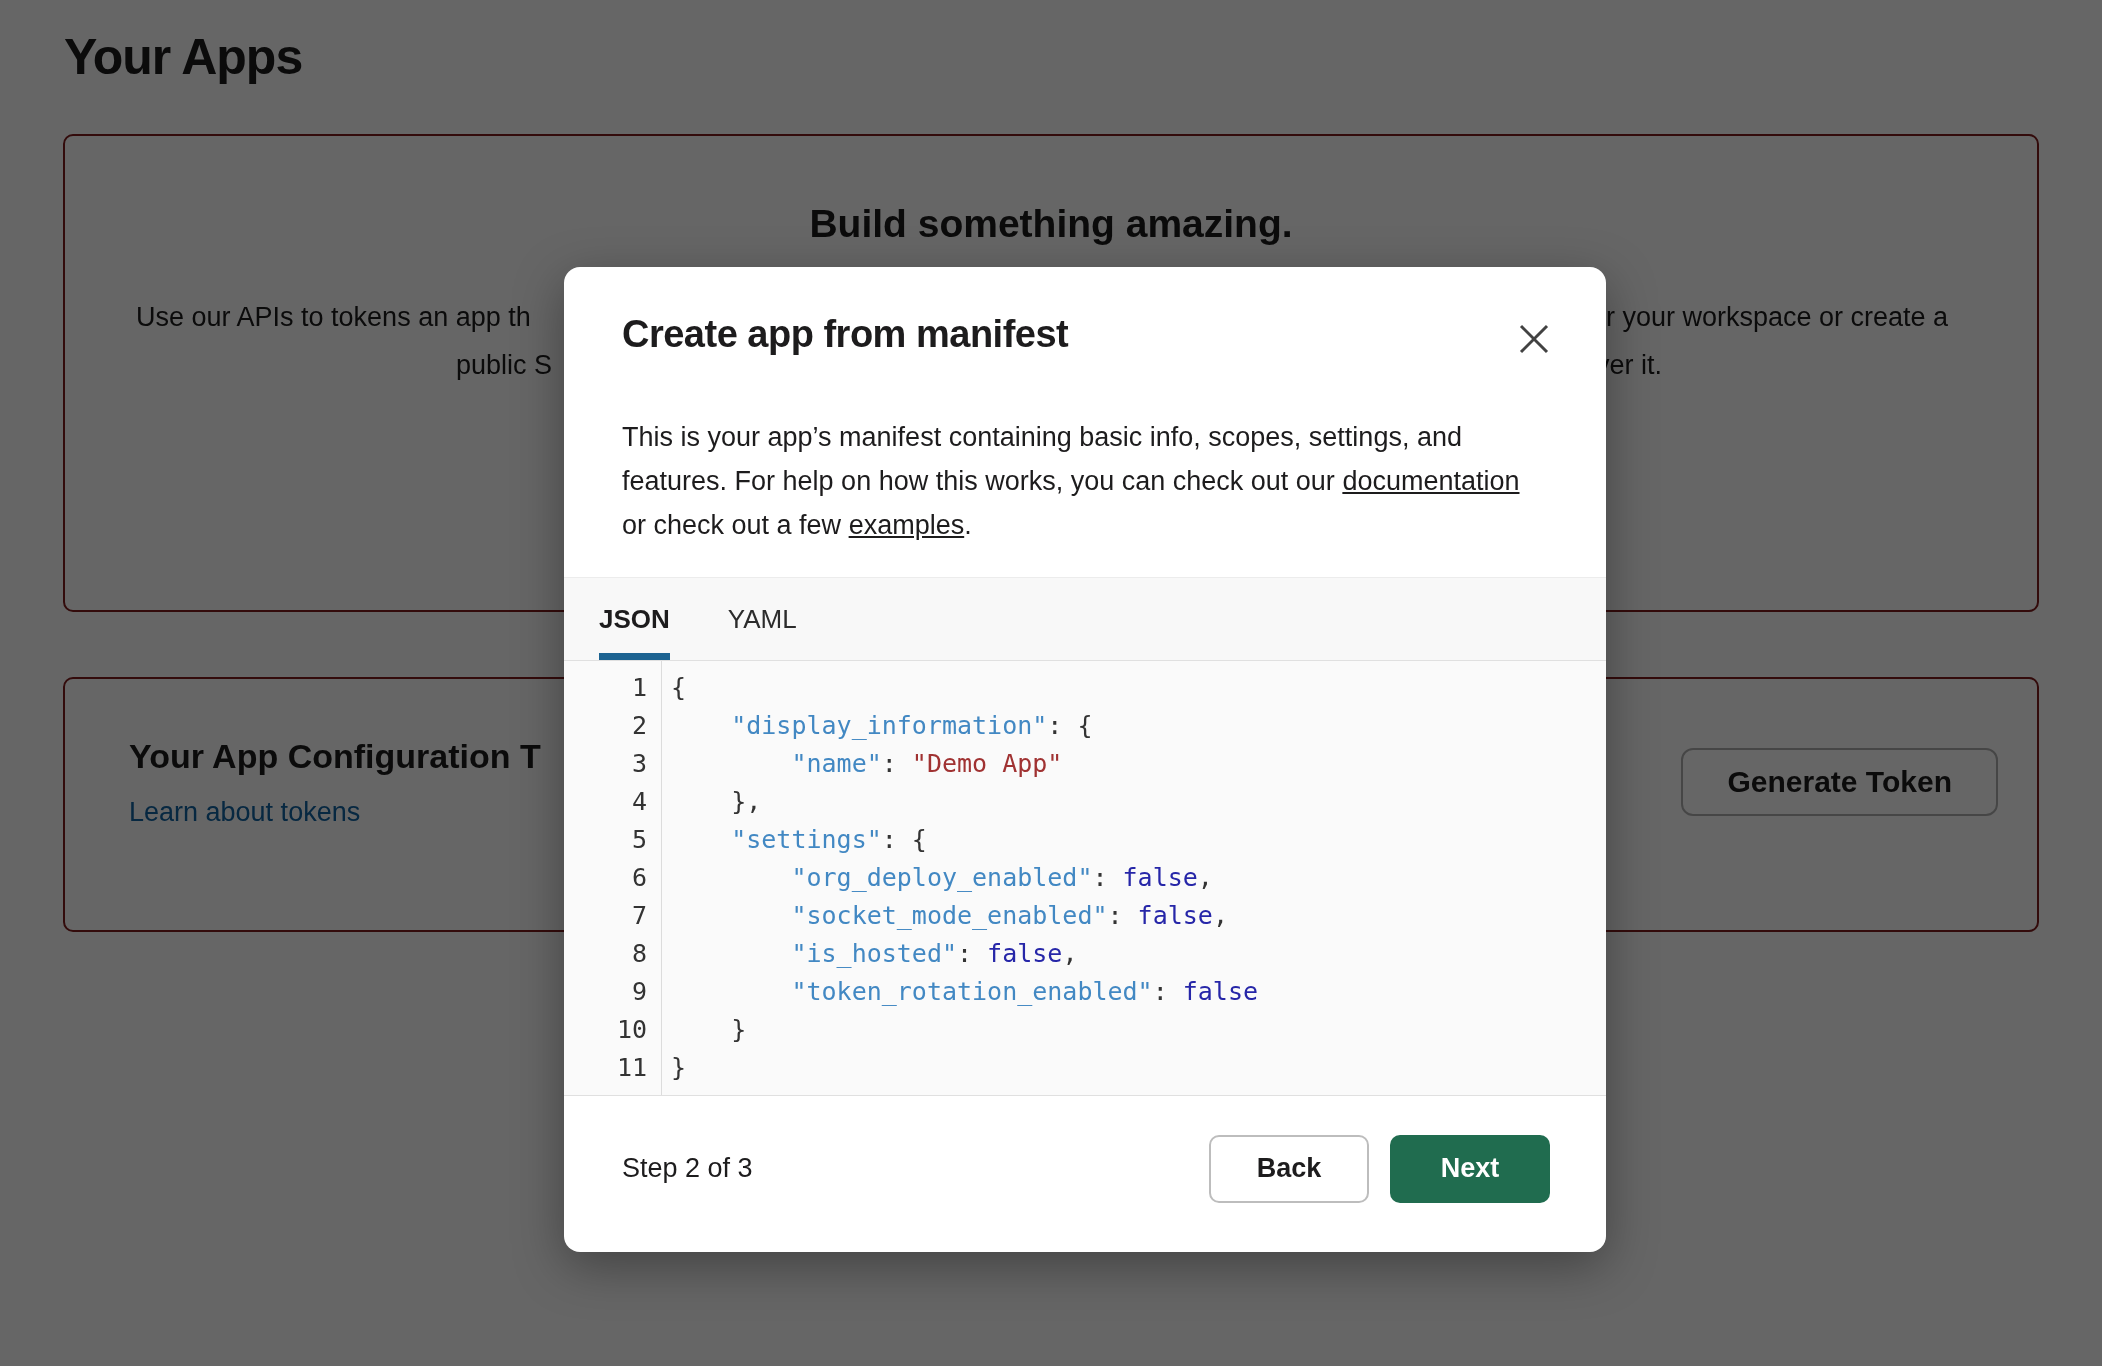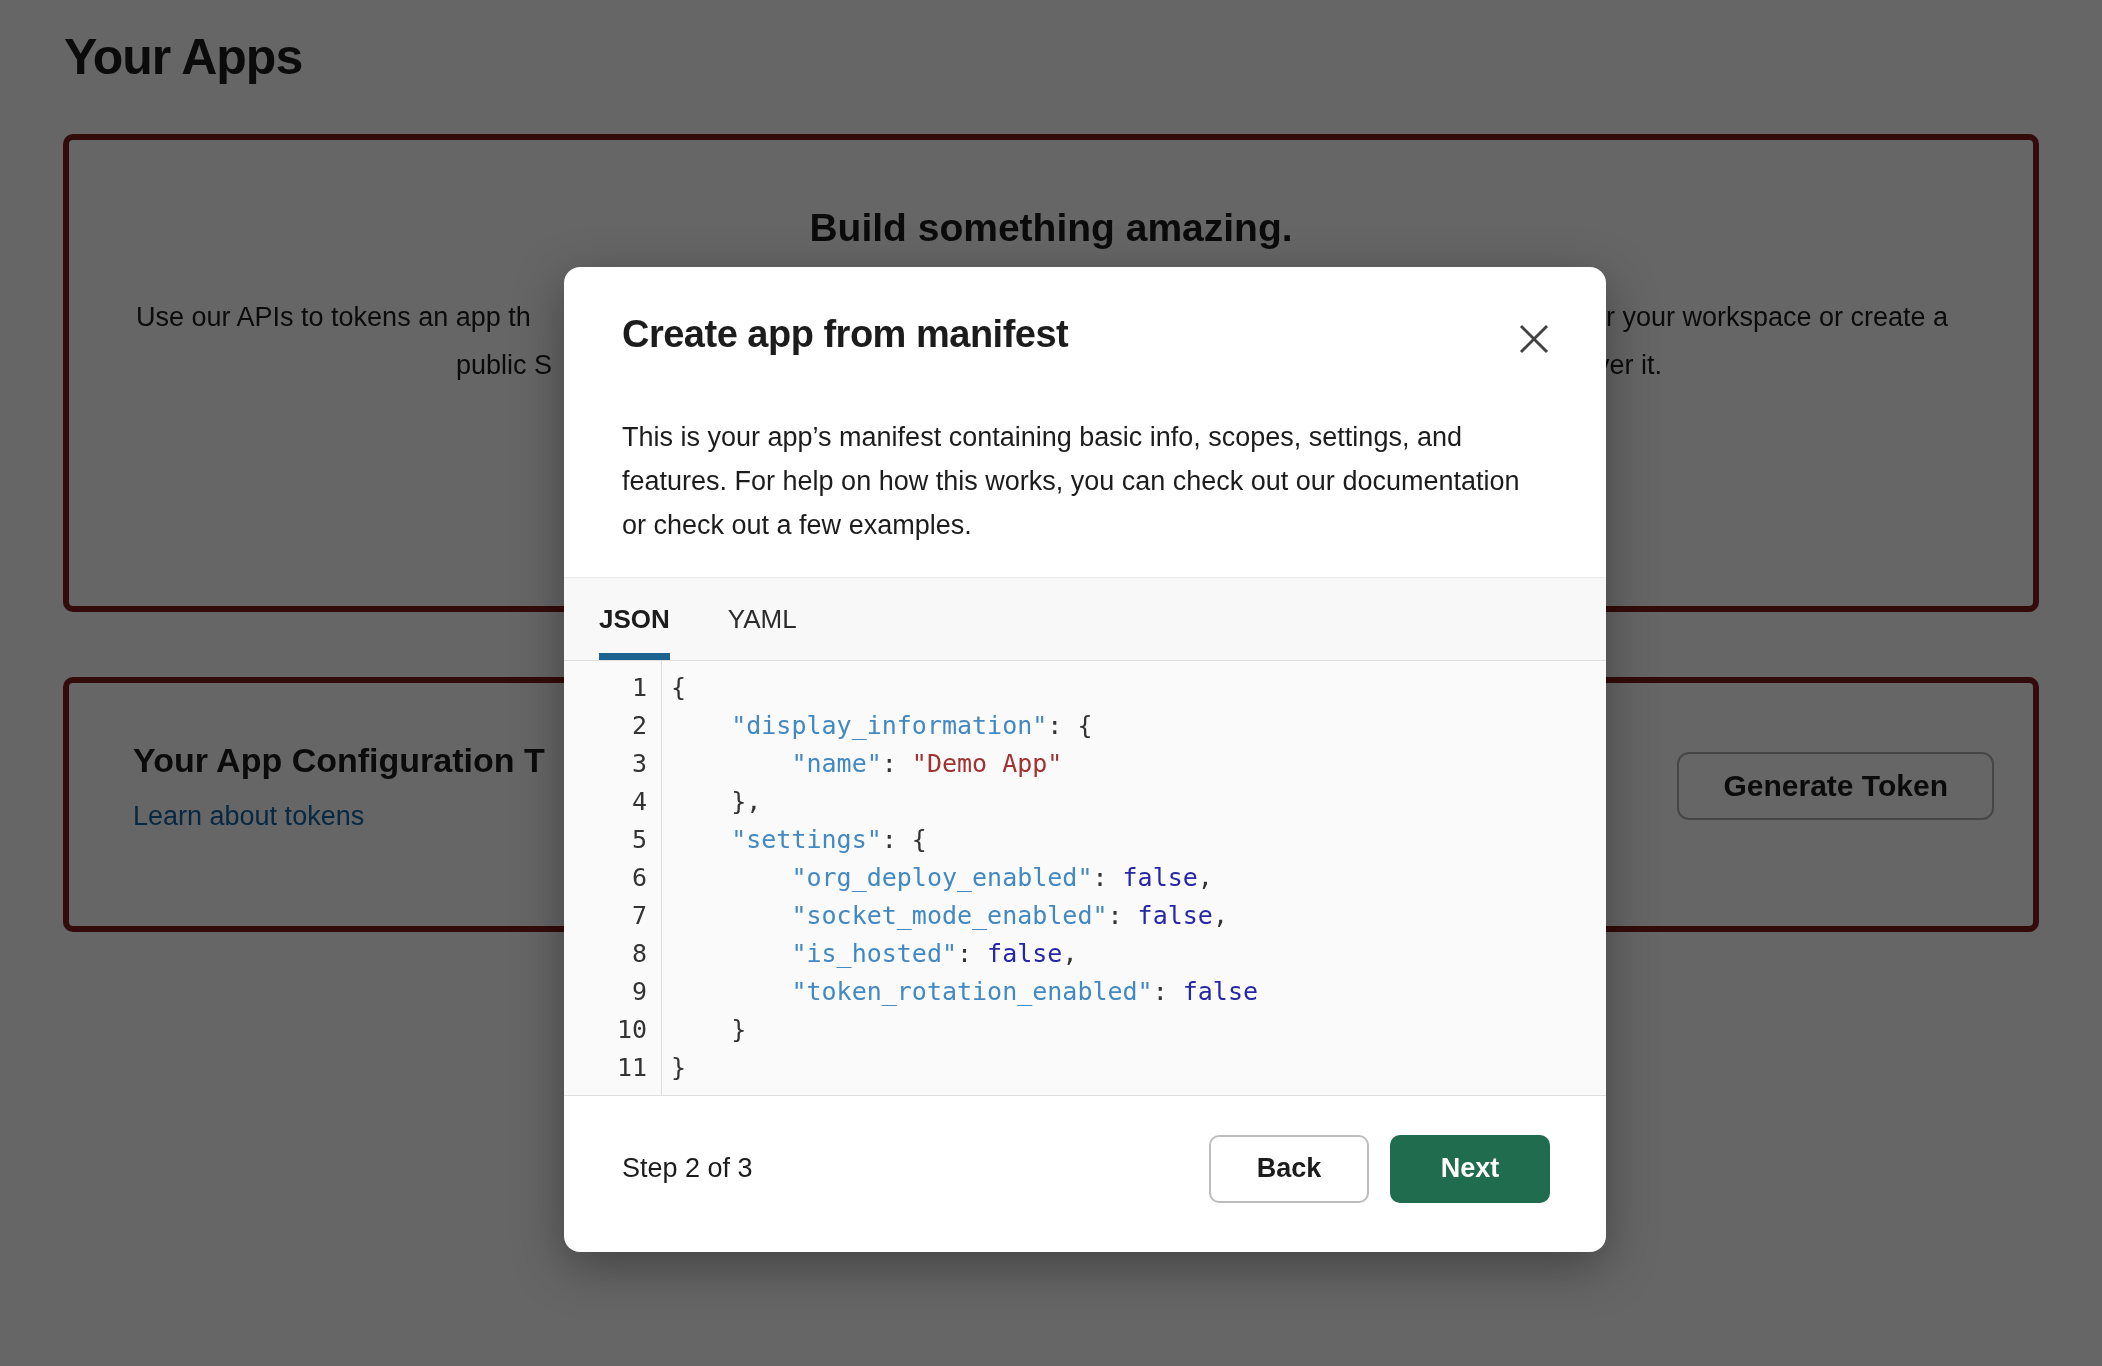--- a/index.html
+++ b/index.html
@@ -2,21 +2,21 @@
 <html style="--accent-green: #206c4f; --tab-underline: #1c6391; --code-key: #4288c3; --code-string: #a03232; --code-atom: #2626a8; --link-blue: #1264a3;"><head>
 <meta charset="utf-8">
 <style>
   html,body{margin:0;padding:0;background:#fff;}
   .stage{position:relative;width:2102px;height:1366px;overflow:hidden;background:#fff;
          font-family:"Liberation Sans",sans-serif;color:#1d1c1d;}
 
   
   .page-title{position:absolute;left:64px;top:28px;margin:0;font-size:50px;font-weight:900;
               letter-spacing:-1px;color:#1d1c1d;}
-  .card{position:absolute;left:63px;width:1976px;background:#fff;border:6px solid #7f1d1d;
+  .card{position:absolute;left:63px;width:1976px;background:#fff;border:2px solid #7f1d1d;
         border-radius:10px;box-sizing:border-box;}
   .card-hero{top:134px;height:478px;}
   .hero-title{position:absolute;left:0;right:0;top:66px;margin:0;text-align:center;
               font-size:39px;font-weight:900;}
   .hero-frag{position:absolute;font-size:27px;line-height:34px;color:#1d1c1d;white-space:nowrap;}
   .frag-l1{left:136px;top:300px;}
   .frag-l2{left:456px;top:348px;}
   .frag-r1{left:1606px;top:300px;}
   .frag-r2{left:1596px;top:348px;}
   .card-tokens{top:677px;height:255px;}
@@ -31,21 +31,21 @@
   .overlay{position:absolute;inset:0;background:rgba(0,0,0,0.60);z-index:10;}
 
   
   .modal{position:absolute;left:564px;top:267px;width:1042px;height:985px;background:#fff;
          border-radius:16px;z-index:20;box-shadow:0 14px 50px rgba(0,0,0,0.35);box-sizing:border-box;}
   .modal-header{padding:46px 56px 0 58px;position:relative;}
   .modal-title{margin:0;font-size:38px;font-weight:900;letter-spacing:-0.5px;}
   .close-btn{position:absolute;top:50px;right:50px;width:44px;height:44px;background:none;border:none;
              padding:4px;cursor:pointer;line-height:0;}
   .modal-body{padding:32px 70px 0 58px;font-size:27px;line-height:44px;color:#1d1c1d;}
-  .body-link{color:inherit;cursor:pointer;margin-top:20px;}
+  .body-link{color:inherit;text-decoration:underline;cursor:pointer;margin-top:20px;}
 
   .code-section{position:absolute;top:310px;left:0;right:0;height:508px;box-sizing:border-box;}
   .tabs{height:84px;background:#f8f8f8;border-top:1px solid #ececec;border-bottom:1px solid #e0e0e0;
         padding-left:35px;display:flex;box-sizing:border-box;}
   .tab{position:relative;margin-right:58px;font-size:26px;color:#2c2c2c;display:flex;
        align-items:center;cursor:pointer;}
   .tab.active{font-weight:700;color:#1d1c1d;}
   .tab.active::after{content:"";position:absolute;left:0;right:0;bottom:0;height:7px;
                      background:var(--tab-underline);}
   .code{position:relative;height:435px;background:#fafafa;border-bottom:1px solid #e0e0e0;

